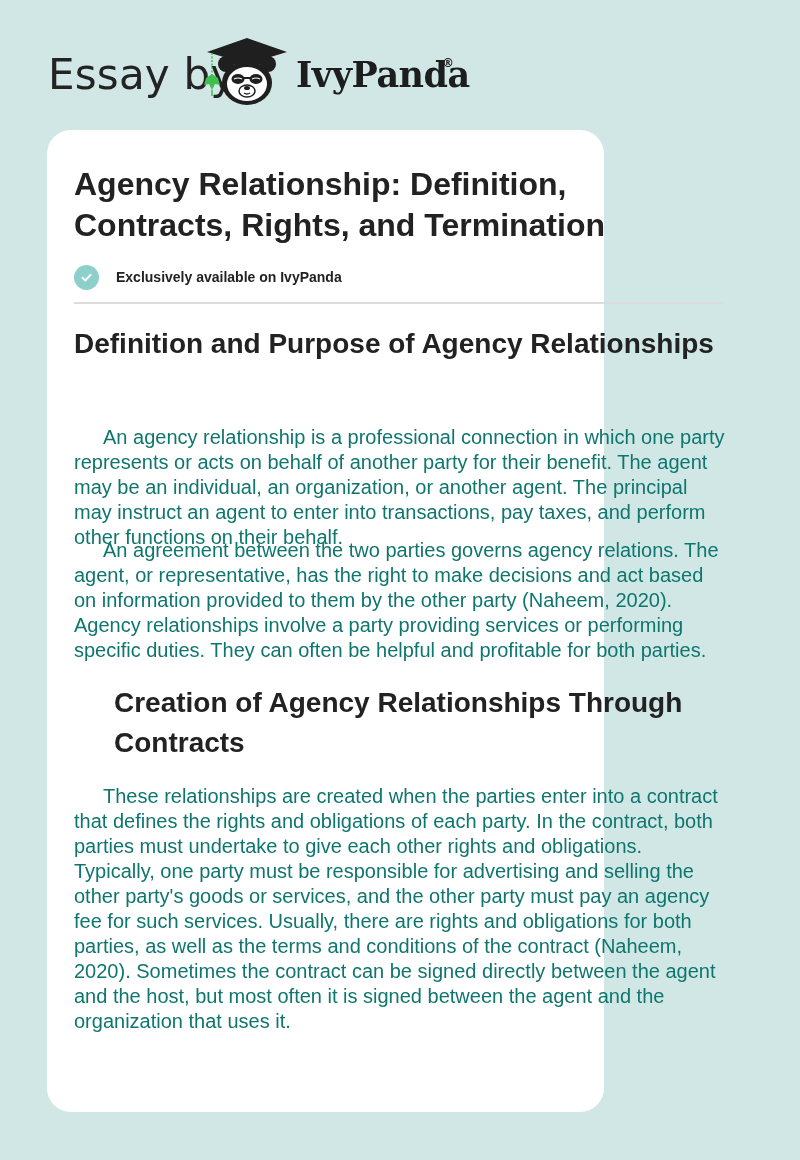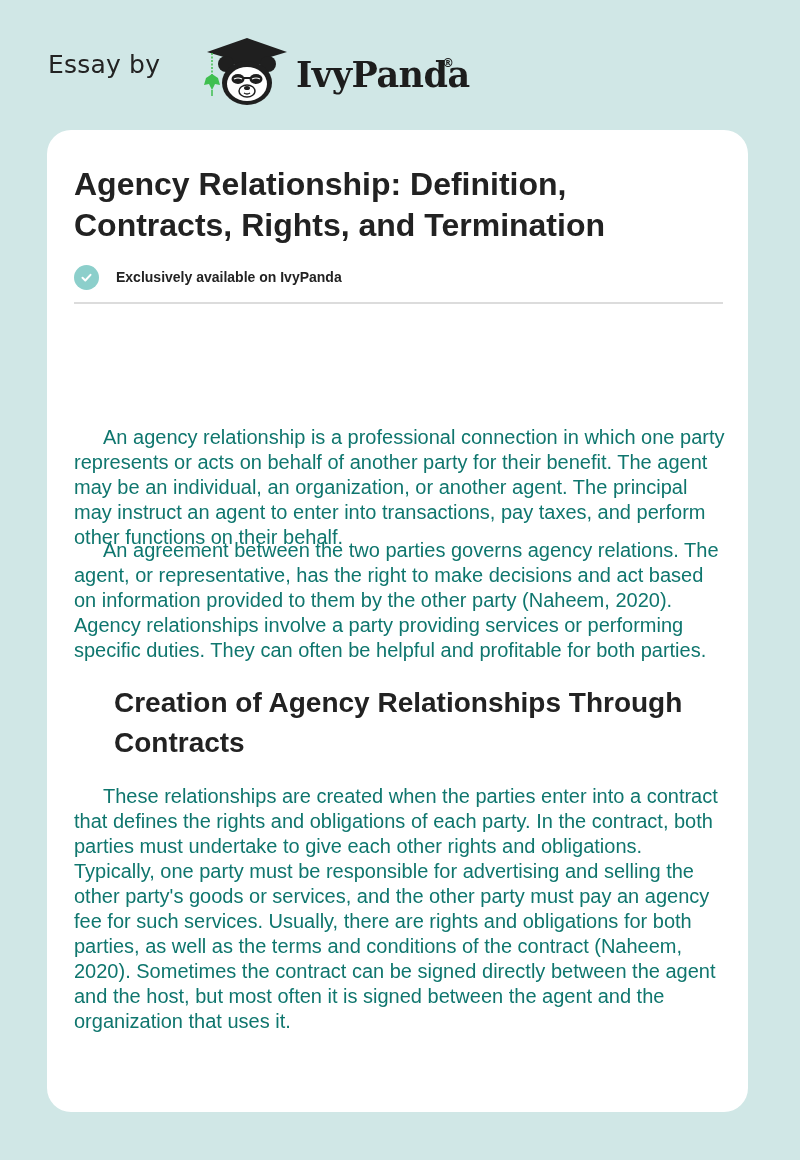--- a/index.html
+++ b/index.html
@@ -13,21 +13,21 @@
   }
   .header {
     position: absolute;
     left: 0; top: 0;
     width: 800px; height: 130px;
   }
   .essay-by {
     position: absolute;
     left: 48px; top: 50px;
     font-family: "DejaVu Sans", sans-serif;
-    font-size: 25px;
+    font-size: 42px;
     color: #232323;
     letter-spacing: 0.2px;
   }
   .logo-icon {
     position: absolute;
     left: 201px; top: 36px;
     width: 92px; height: 72px;
   }
   .brand-name {
     position: absolute;
@@ -42,21 +42,21 @@
     position: absolute;
     left: 442px; top: 56px;
     font-family: "DejaVu Sans", sans-serif;
     font-weight: bold;
     font-size: 12px;
     color: #1d1d1d;
   }
   .card {
     position: absolute;
     left: 47px; top: 130px;
-    width: 701px; height: 982px;
+    width: 557px; height: 982px;
     background: #ffffff;
     border-radius: 24px;
   }
   .title {
     position: absolute;
     left: 27px; top: 34px;
     width: 650px;
     font-family: "Liberation Sans", sans-serif;
     font-weight: bold;
     font-size: 32px;
@@ -150,20 +150,21 @@
     <span class="check-icon">
       <svg width="13" height="13" viewBox="0 0 13 13" xmlns="http://www.w3.org/2000/svg">
         <path d="M2.5 6.8 L5.3 9.5 L10.5 3.8" stroke="#ffffff" stroke-width="2" fill="none" stroke-linecap="round" stroke-linejoin="round"></path>
       </svg>
     </span>
     <span class="badge-text">Exclusively available on IvyPanda</span>
   </div>
 
   <div class="divider"></div>
 
+  <h2 class="h2" style="top:194px;">Definition and Purpose of Agency Relationships</h2>
 
   <p class="para" style="top:295px;">An agency relationship is a professional connection in which one party represents or acts on behalf of another party for their benefit. The agent may be an individual, an organization, or another agent. The principal may instruct an agent to enter into transactions, pay taxes, and perform other functions on their behalf.</p>
 
   <p class="para" style="top:408px;">An agreement between the two parties governs agency relations. The agent, or representative, has the right to make decisions and act based on information provided to them by the other party (Naheem, 2020). Agency relationships involve a party providing services or performing specific duties. They can often be helpful and profitable for both parties.</p>
 
   <h2 class="h2" style="top:553px;margin-left:40px;">Creation of Agency Relationships Through Contracts</h2>
 
   <p class="para" style="top:654px;">These relationships are created when the parties enter into a contract that defines the rights and obligations of each party. In the contract, both parties must undertake to give each other rights and obligations. Typically, one party must be responsible for advertising and selling the other party's goods or services, and the other party must pay an agency fee for such services. Usually, there are rights and obligations for both parties, as well as the terms and conditions of the contract (Naheem, 2020). Sometimes the contract can be signed directly between the agent and the host, but most often it is signed between the agent and the organization that uses it.</p>
 </main>
 

